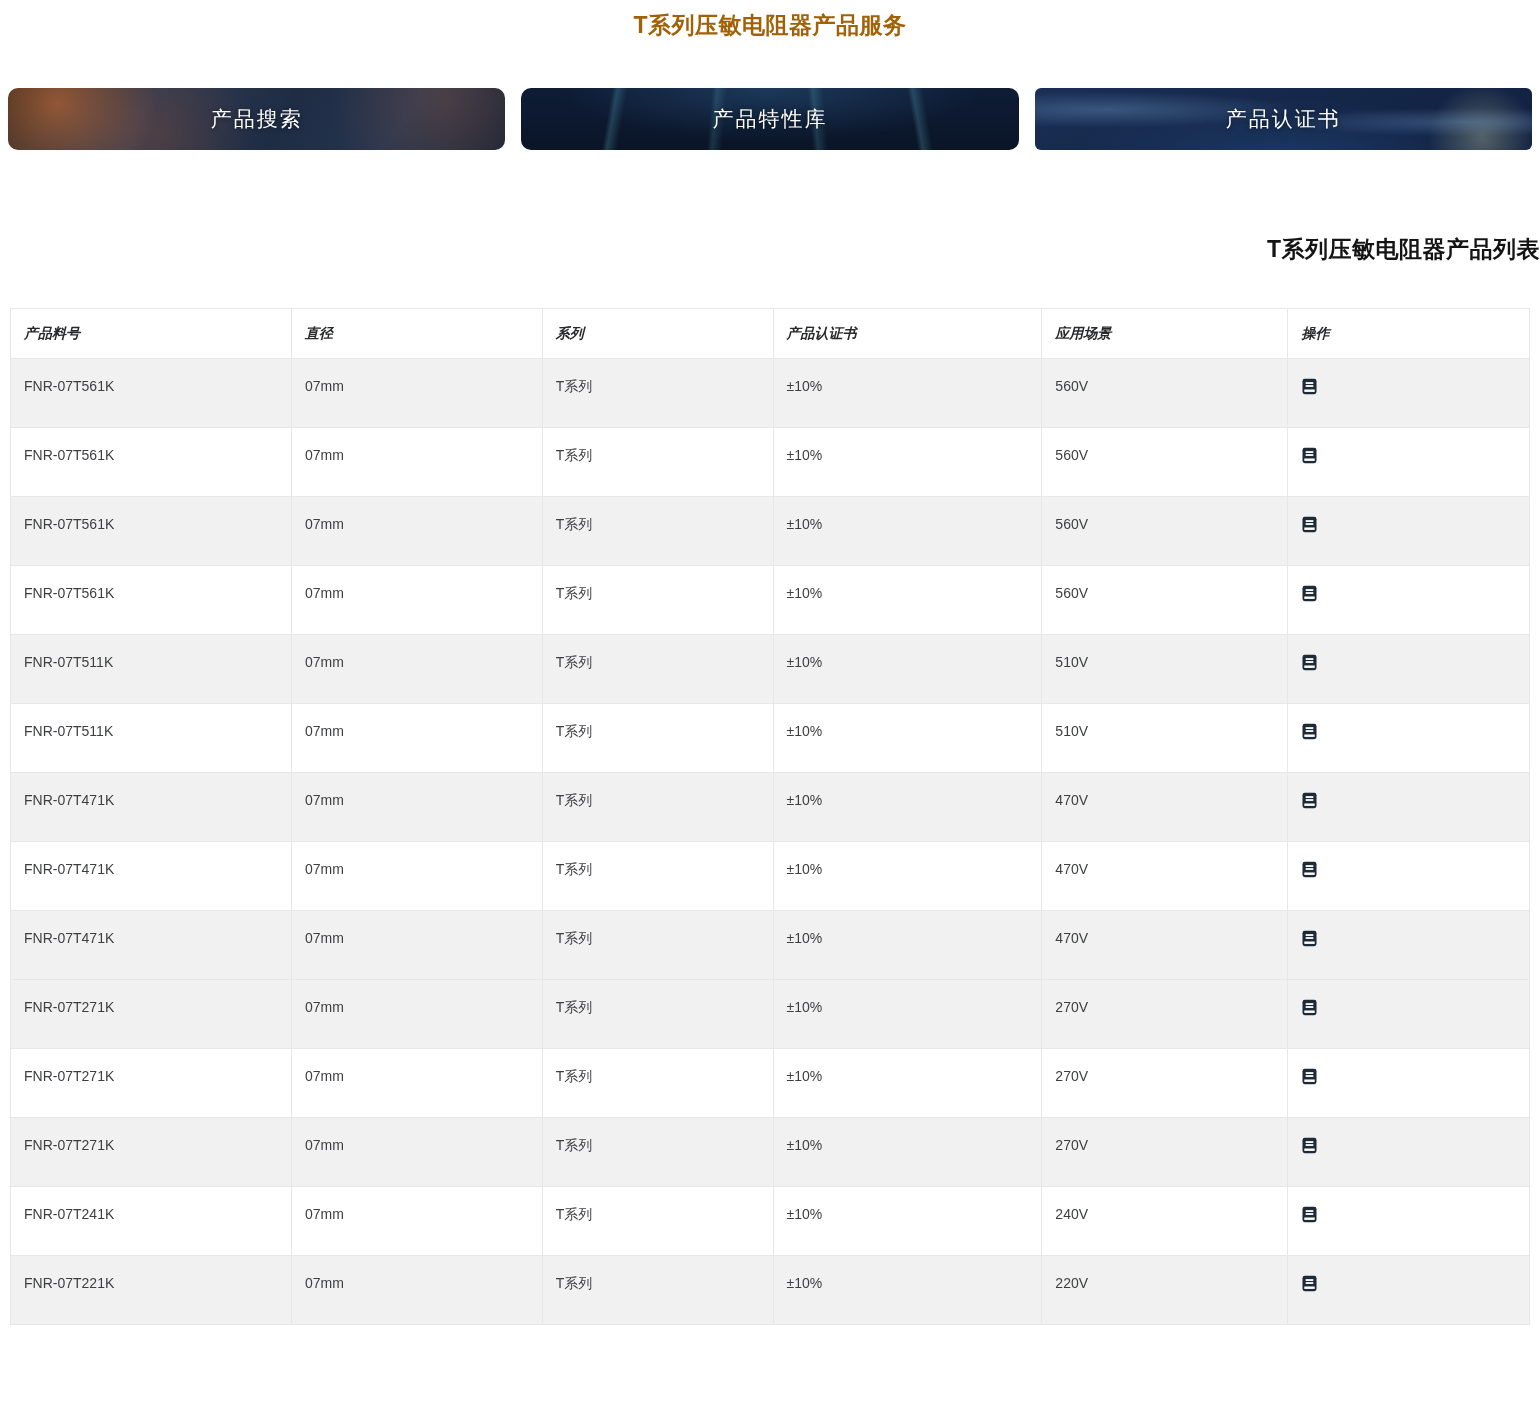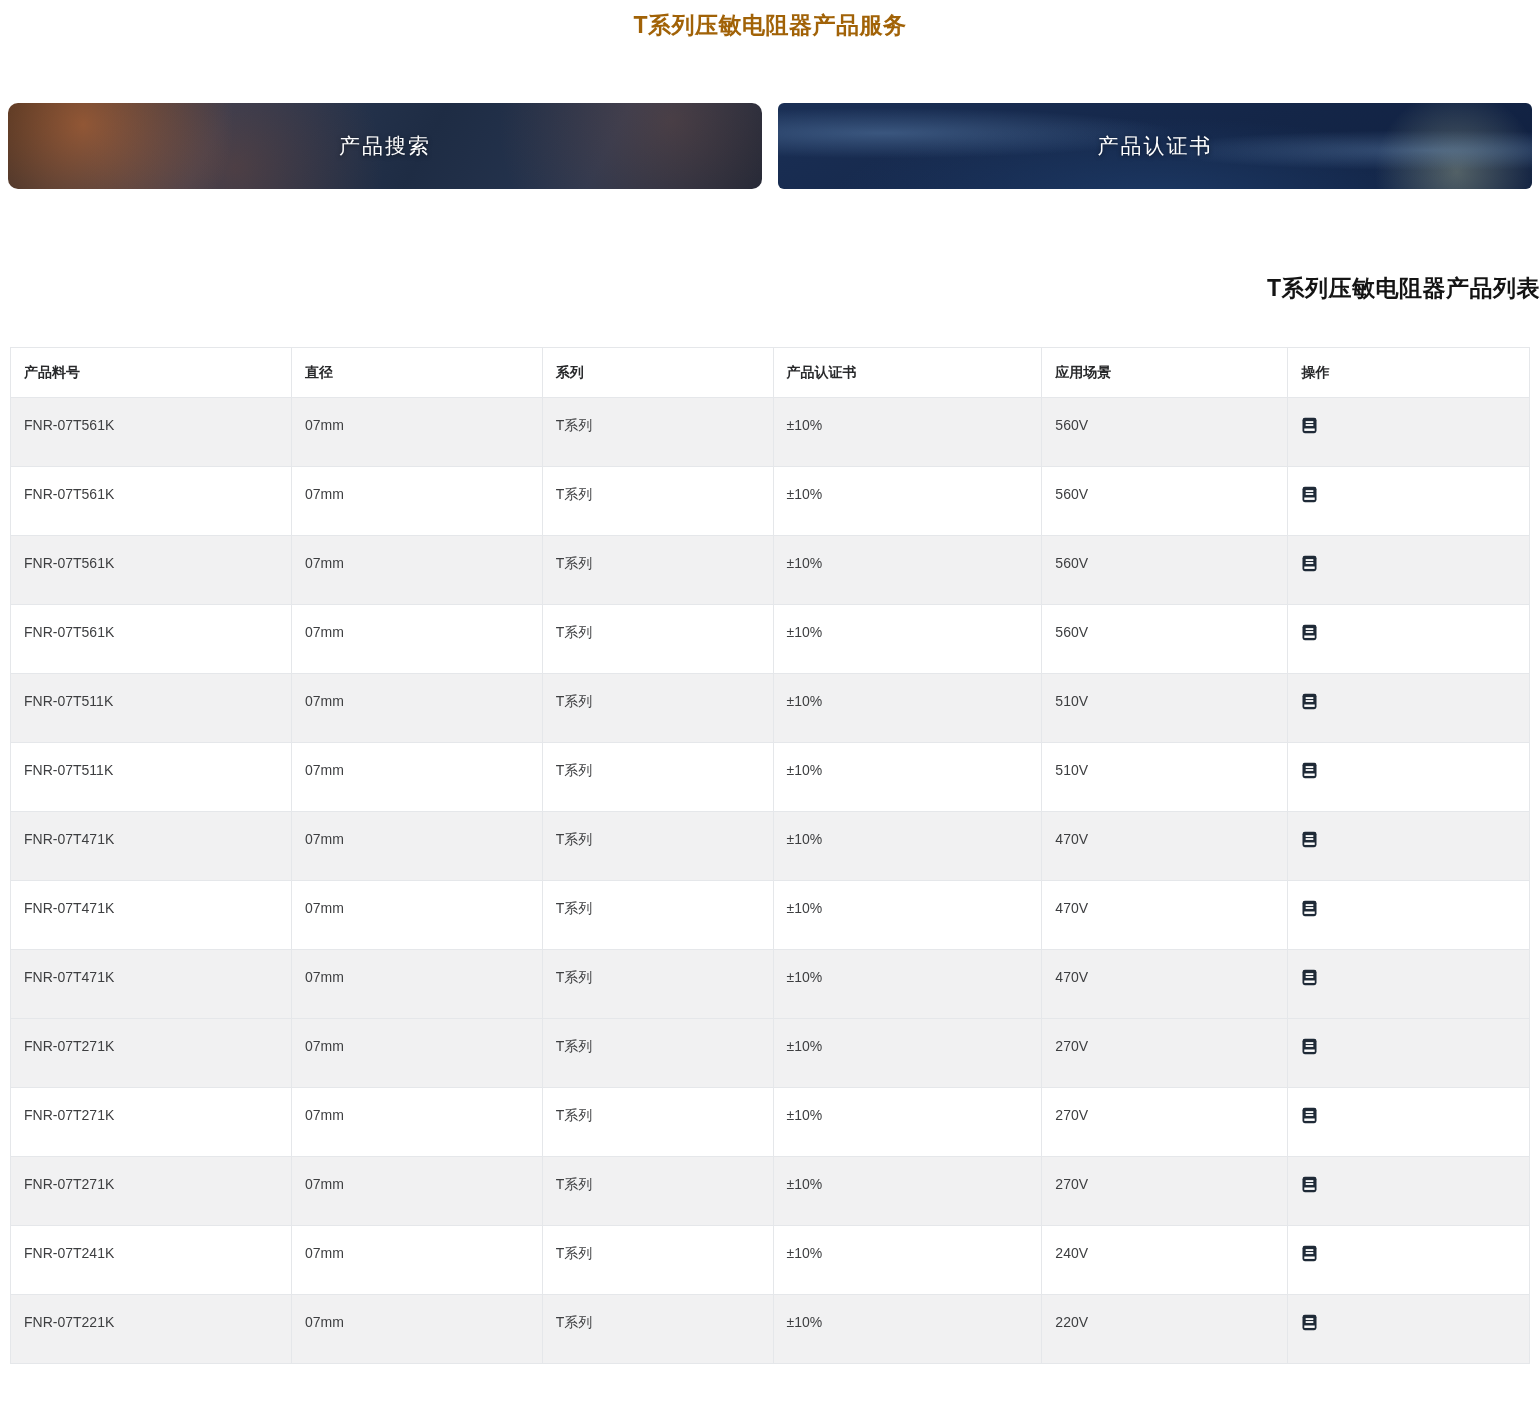--- a/index.html
+++ b/index.html
@@ -33,29 +33,28 @@
   }
 
   
   .banners {
     display: flex;
     gap: 16px;
     margin: 47px 8px 0 8px;
   }
   .banner-card {
     flex: 1;
-    height: 86px;
+    height: 62px;
     border-radius: 10px;
     overflow: hidden;
     position: relative;
     display: flex;
     align-items: center;
     justify-content: center;
     cursor: pointer;
-    margin-top: 15px;
   }
   .banner-card .banner-label {
     position: relative;
     z-index: 2;
     color: #ffffff;
     font-size: 21px;
     font-weight: 500;
     letter-spacing: 2px;
     text-shadow: 0 1px 4px rgba(0,0,0,0.55);
   }
@@ -110,20 +109,21 @@
     text-align: left;
   }
   .product-table th {
     height: 50px;
     vertical-align: middle;
     padding: 0 13px;
     font-weight: 700;
     color: #28292b;
     background: #ffffff;
     font-size: 14px;
+    font-style: italic;
   }
   .product-table td {
     height: 69px;
     vertical-align: top;
     padding: 19px 13px 0 13px;
     color: #3d3e40;
     background: #ffffff;
   }
   .product-table tr.striped td {
     background: #f1f1f2;
@@ -141,20 +141,23 @@
 </head>
 <body>
 
 <div class="page">
 
   <h1 class="page-title">T系列压敏电阻器产品服务</h1>
 
   <div class="banners">
     <div class="banner-card banner-bg-1">
       <span class="banner-label">产品搜索</span>
+    </div>
+    <div class="banner-card banner-bg-3">
+      <span class="banner-label">产品特性库</span>
     </div>
     <div class="banner-card banner-bg-4">
       <span class="banner-label">产品认证书</span>
     </div>
   </div>
 
   <h2 class="list-title">T系列压敏电阻器产品列表</h2>
 
   <div class="table-wrap">
     <table class="product-table">

